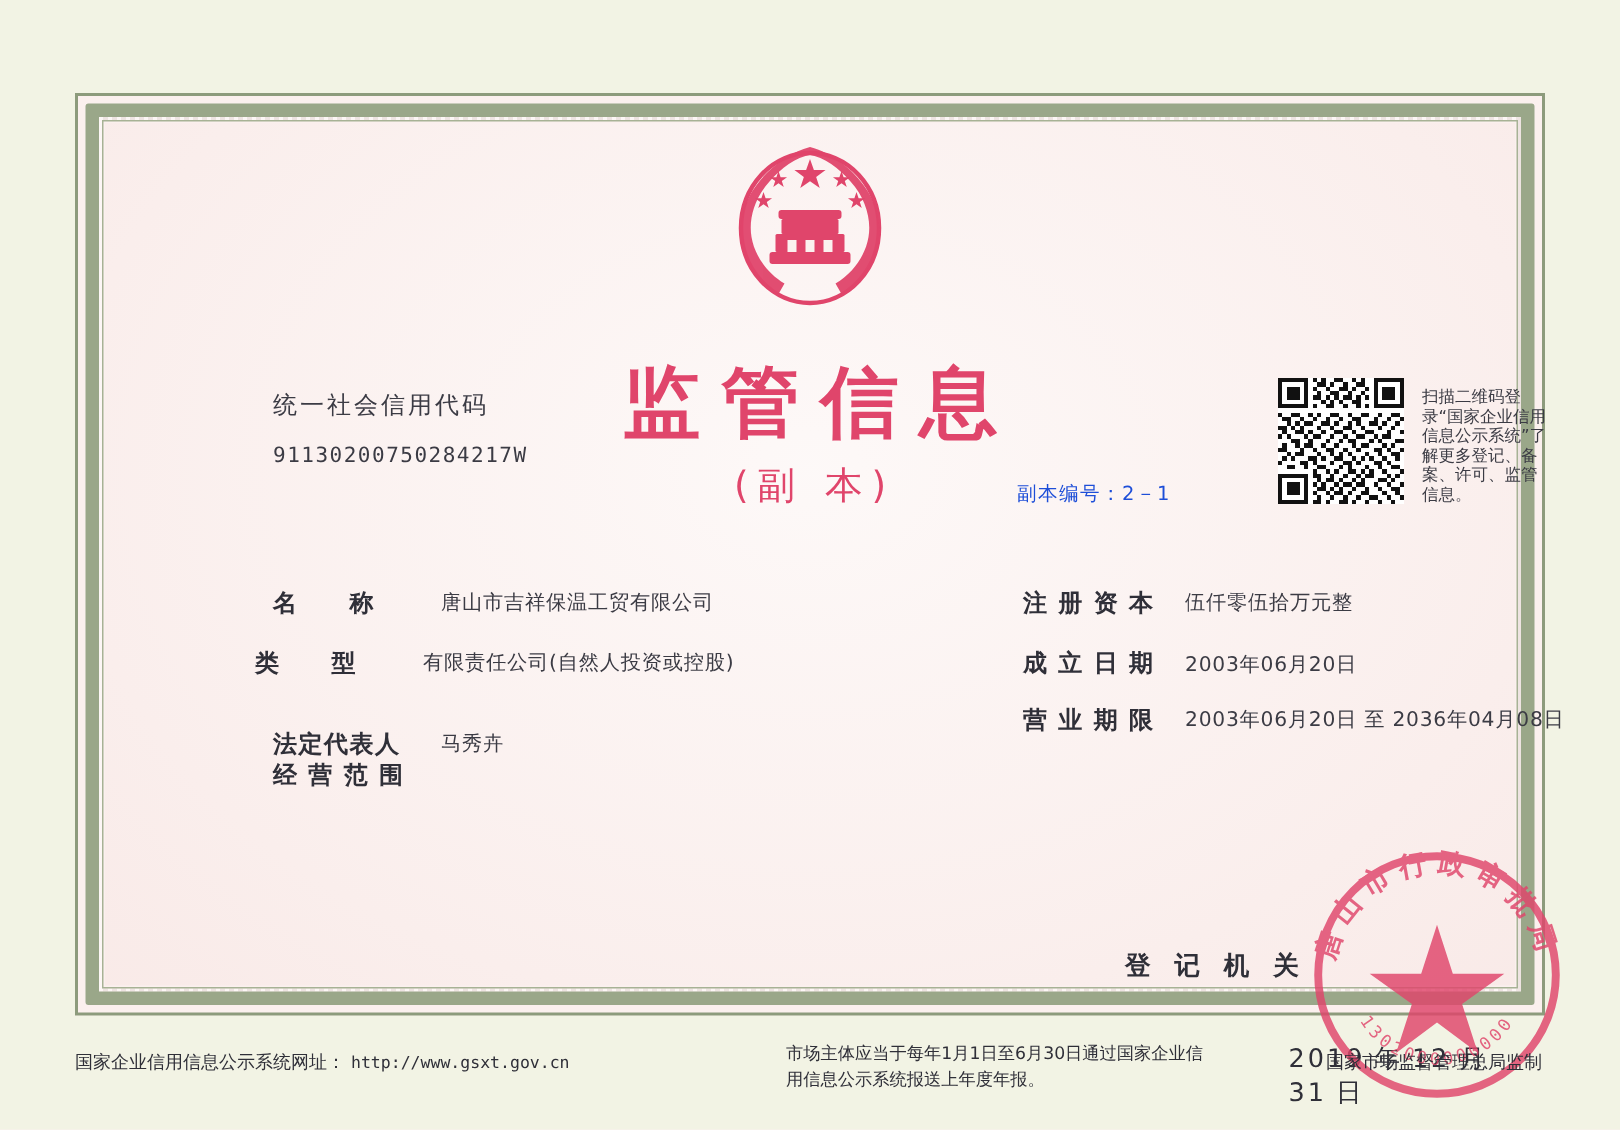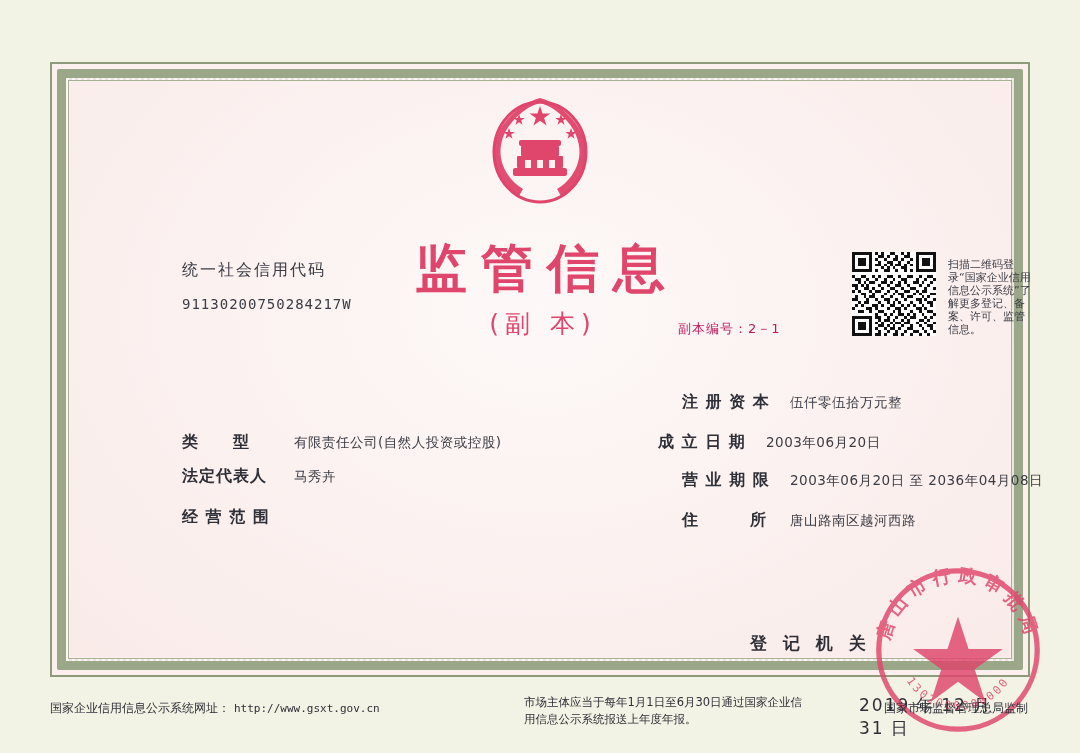--- a/index.html
+++ b/index.html
@@ -58,21 +58,21 @@
     font-size:52px;font-weight:bold;color:#e0456b;
     letter-spacing:14px;
     text-indent:14px;
     z-index:10;
   }
   #subtitle{
     position:absolute;top:225px;left:0;width:100%;text-align:center;
     font-size:25px;color:#e0456b;letter-spacing:6px;text-indent:6px;z-index:10;
   }
   #copy-no{
-    position:absolute;top:238px;left:608px;font-size:13px;color:#be185d;letter-spacing:1px;z-index:10;
+    position:absolute;top:238px;left:608px;font-size:13px;color:#1d4ed8;letter-spacing:1px;z-index:10;
   }
 
   
   #credit-label{
     position:absolute;left:112px;top:178px;font-size:16px;color:#3b3b44;letter-spacing:2px;z-index:10;
   }
   #credit-value{
     position:absolute;left:112px;top:214px;font-size:14px;color:#3b3b44;letter-spacing:1px;z-index:10;
     font-family:"DejaVu Sans Mono","Liberation Mono",monospace;
   }
@@ -93,26 +93,26 @@
   }
   .f-value{
     font-size:13.5px;color:#3b3b44;letter-spacing:.5px;line-height:20px;
   }
   .row{display:flex;align-items:flex-start;}
   .lab-box{width:112px;flex:0 0 112px;}
   .lab-box.wide{width:108px;flex:0 0 108px;}
 
   
   #row-name{left:112px;top:310px;width:480px;}
-  #row-type{left:112px;top:350px;width:480px;}
-  #row-rep{left:112px;top:384px;width:480px;}
+  #row-type{left:100px;top:350px;width:480px;}
+  #row-rep{left:112px;top:404px;width:480px;}
   #row-scope{left:112px;top:425px;width:500px;}
   
   #row-capital{left:612px;top:310px;width:370px;}
-  #row-founded{left:588px;top:350px;width:370px;}
+  #row-founded{left:612px;top:350px;width:370px;align-items:center;}
   #row-term{left:612px;top:388px;width:380px;}
   #row-address{left:612px;top:428px;width:370px;}
 
   
   #registrar{
     position:absolute;left:680px;top:550px;font-size:17px;font-weight:bold;color:#2f2f38;letter-spacing:5px;z-index:12;
   }
   #date-line{
     position:absolute;left:786px;top:612px;font-size:17px;color:#2f2f38;letter-spacing:2px;z-index:12;
   }
@@ -391,20 +391,24 @@
           <rect x="11" y="28" width="1" height="1"></rect>
           <rect x="14" y="28" width="2" height="1"></rect>
           <rect x="17" y="28" width="1" height="1"></rect>
           <rect x="20" y="28" width="1" height="1"></rect>
           <rect x="23" y="28" width="1" height="1"></rect>
           <rect x="26" y="28" width="1" height="1"></rect>
       </g>
     </svg>
     <div id="qr-note">扫描二维码登录“国家企业信用信息公示系统”了解更多登记、备案、许可、监管信息。</div>
 
+    <div class="field row" id="row-name">
+      <div class="lab-box"><span class="f-label">名　　称</span></div>
+      <div class="f-value">唐山市吉祥保温工贸有限公司</div>
+    </div>
 
     <div class="field row" id="row-type">
       <div class="lab-box"><span class="f-label">类　　型</span></div>
       <div class="f-value">有限责任公司(自然人投资或控股)</div>
     </div>
 
     <div class="field row" id="row-rep">
       <div class="lab-box"><span class="f-label">法定代表人</span></div>
       <div class="f-value">马秀卉</div>
     </div>
@@ -421,24 +425,20 @@
     <div class="field row" id="row-founded">
       <div class="lab-box wide"><span class="f-label">成 立 日 期</span></div>
       <div class="f-value">2003年06月20日</div>
     </div>
 
     <div class="field row" id="row-term">
       <div class="lab-box wide"><span class="f-label">营 业 期 限</span></div>
       <div class="f-value">2003年06月20日 至 2036年04月08日</div>
     </div>
 
-    <div class="field row" id="row-address">
-      <div class="lab-box wide"><span class="f-label">住　　　所</span></div>
-      <div class="f-value">唐山路南区越河西路</div>
-    </div>
 
     <div id="registrar">登 记 机 关</div>
     <div id="date-line">
       <span>2019</span><span>年</span><span>12</span><span>月</span><span>31</span><span>日</span>
     </div>
 
     <svg id="seal" viewBox="0 0 200 200">
       <defs>
         <path id="sealArcTop" d="M 22,100 A 78,78 0 0 1 178,100"></path>
         <path id="sealArcBottom" d="M 32,100 A 68,68 0 0 0 168,100"></path>

